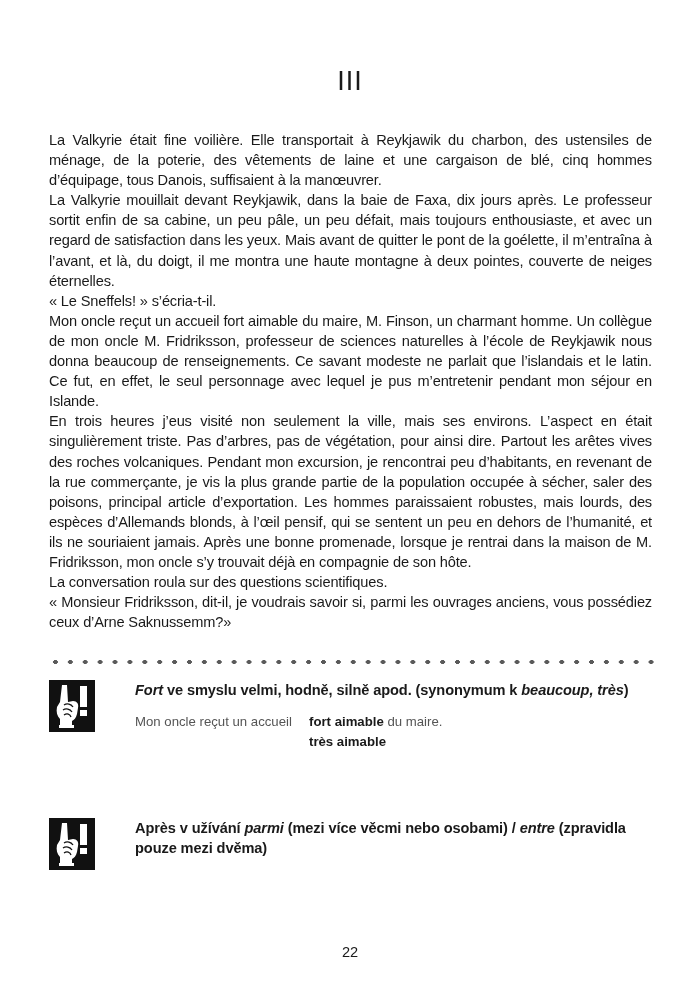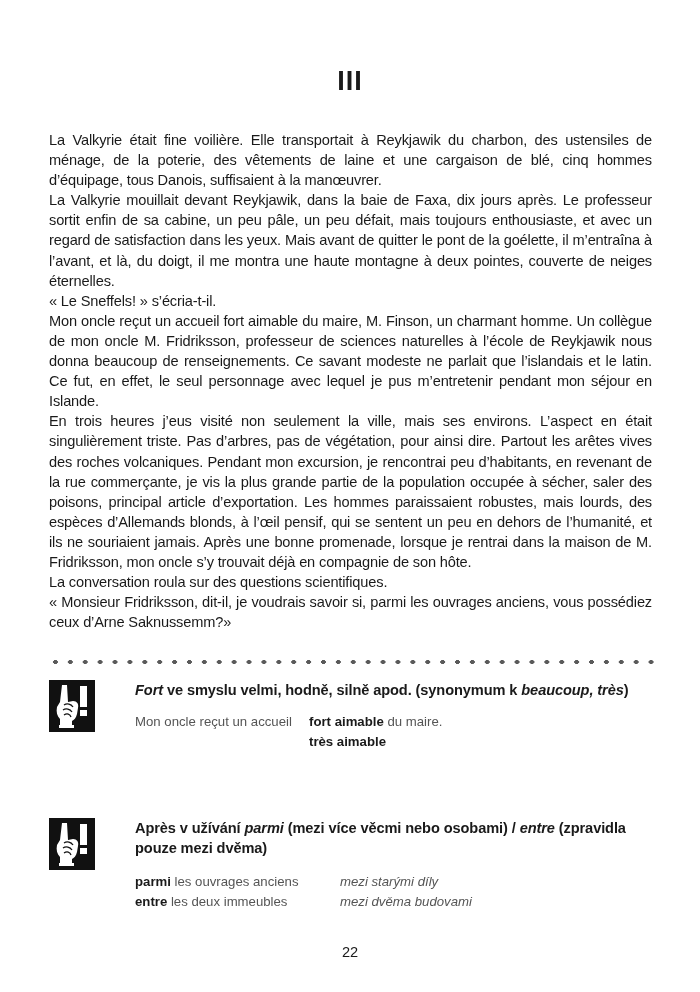--- a/index.html
+++ b/index.html
@@ -15,21 +15,21 @@
     font-family: "Liberation Sans", "DejaVu Sans", sans-serif;
     color: #1a1a1a;
   }
   .chapter-title {
     position: absolute;
     top: 66px;
     left: 0;
     width: 700px;
     text-align: center;
     font-size: 27px;
-    font-weight: bold;
+    font-weight: normal;
     letter-spacing: 1px;
     color: #1a1a1a;
   }
   .body-text {
     position: absolute;
     top: 130px;
     left: 49px;
     width: 603px;
     font-size: 14.6px;
     line-height: 20.1px;
@@ -182,26 +182,16 @@
       <rect x="0" y="0" width="46" height="52" fill="#111"></rect>
       <rect x="31" y="6" width="7" height="21" fill="#fff"></rect>
       <rect x="31" y="30" width="7" height="6" fill="#fff"></rect>
       <path d="M13 5 L18 5 L19 22 L24 21 C28 21 30 24 29 28 L28 34 C27 38 25 40 23 41 L23 46 L11 46 L11 39 C8 36 7 32 8 27 L11 22 Z" fill="#fff"></path>
       <path d="M15 25 C18 23 22 24 24 27 M14 30 C17 28 21 29 23 32 M15 35 C18 33 21 34 22 37" stroke="#111" stroke-width="1.3" fill="none"></path>
       <rect x="10" y="45" width="15" height="3" fill="#fff"></rect>
     </svg>
   </div>
   <div class="note-content">
     <div class="note-heading"><span>Après v užívání </span><i>parmi</i><span> (mezi více věcmi nebo osobami) / </span><i>entre</i><span> (zpravidla pouze mezi dvěma)</span></div>
-    <div class="ex-grid-2">
-      <div class="ex-row">
-        <span class="ex2-left"><b>parmi</b><span> les ouvrages anciens</span></span>
-        <span class="ex2-right">mezi starými díly</span>
-      </div>
-      <div class="ex-row">
-        <span class="ex2-left"><b>entre</b><span> les deux immeubles</span></span>
-        <span class="ex2-right">mezi dvěma budovami</span>
-      </div>
-    </div>
   </div>
 </div>
 
 <div class="page-number">22</div>
 
 </body></html>

